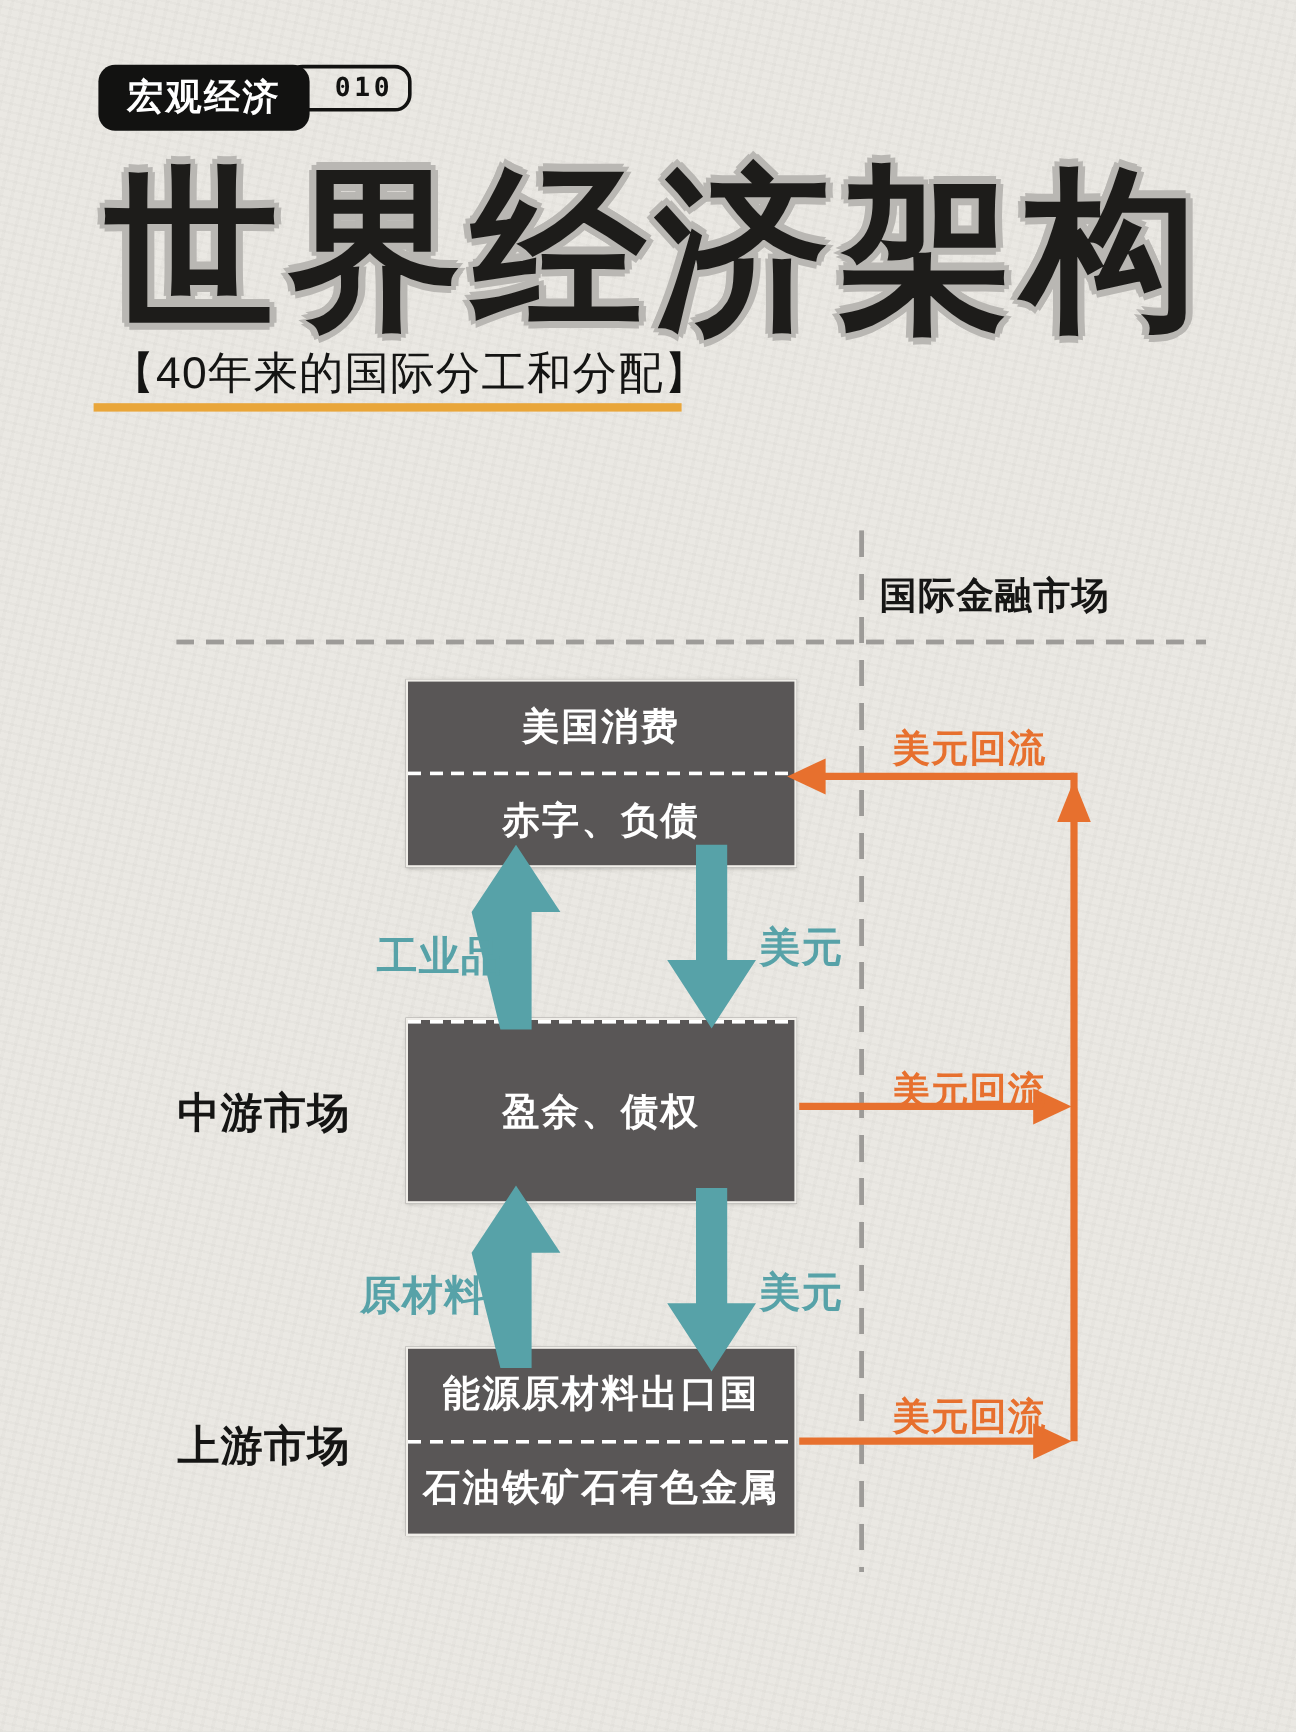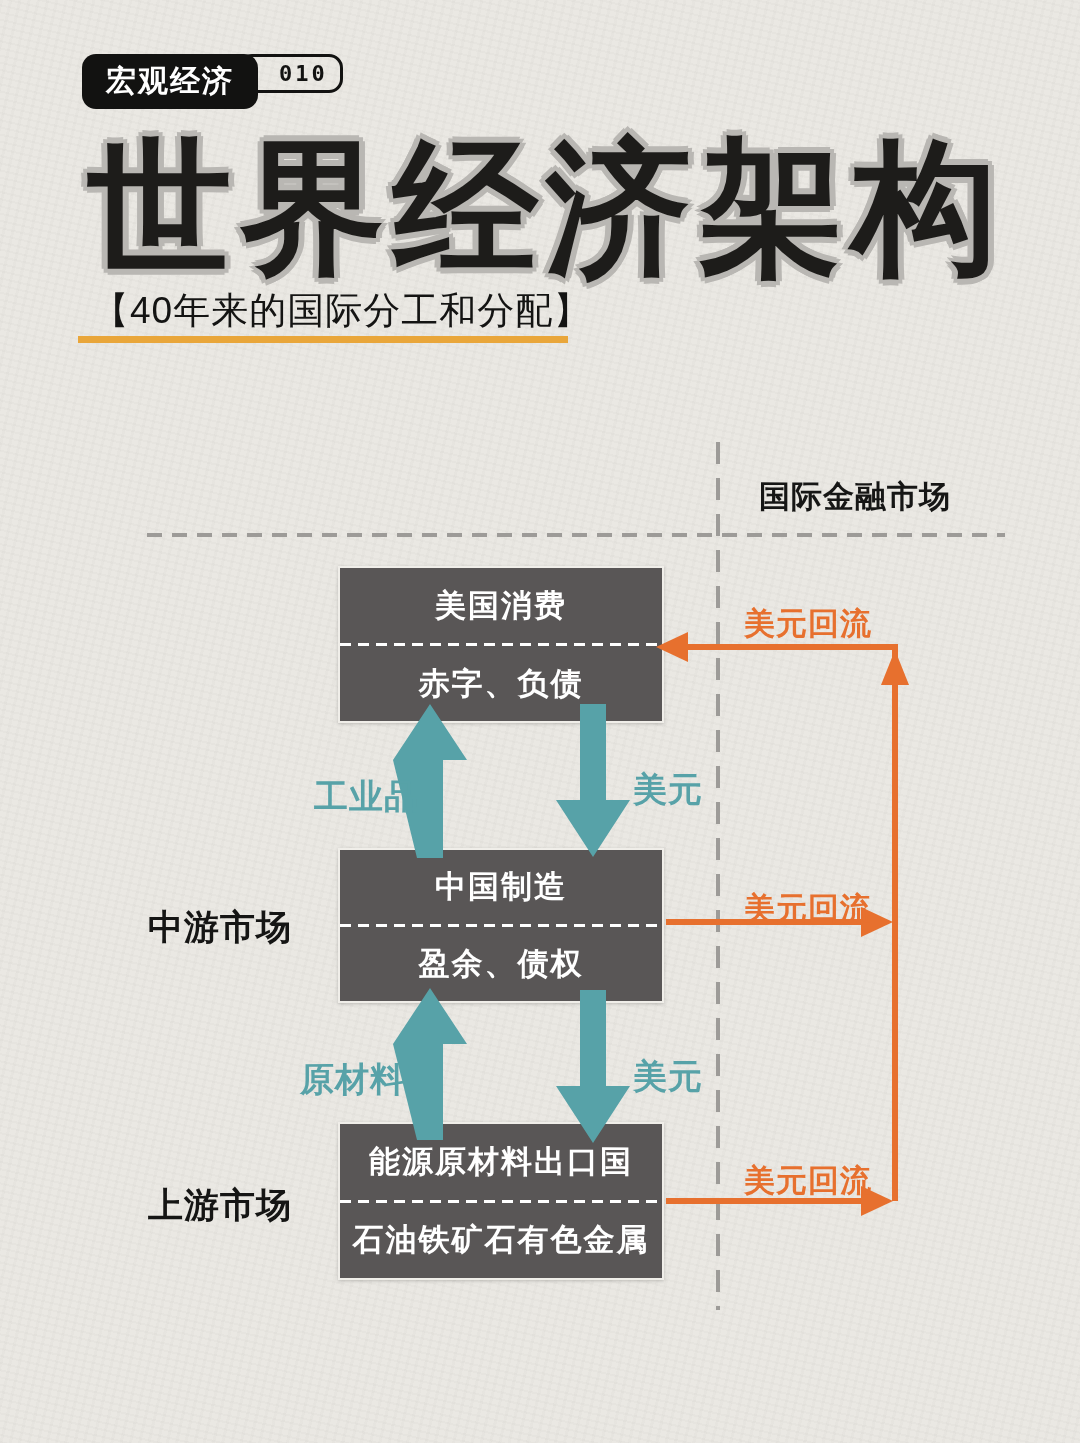--- a/index.html
+++ b/index.html
@@ -56,21 +56,21 @@
     background:repeating-linear-gradient(90deg,var(--dash-gray) 0 15px,rgba(0,0,0,0) 15px 25px);
   }
   .vdash{
     position:absolute;left:716px;top:442px;width:4px;height:868px;
     background:repeating-linear-gradient(180deg,var(--dash-gray) 0 22px,rgba(0,0,0,0) 22px 36px);
   }
   .col-header{
     position:absolute;top:476px;transform:translateX(-50%);
     font-size:31px;font-weight:800;color:#161615;white-space:nowrap;letter-spacing:1px;
   }
-  .ch1{left:503px;} .ch2{left:855px;text-align:right;}
+  .ch1{left:503px;} .ch2{left:829px;text-align:right;}
 
   
   .mbox{
     position:absolute;left:338px;width:326px;
     background:var(--box-gray);border:2px solid #f0eee9;
     display:flex;flex-direction:column;color:var(--box-text);
     box-shadow:0 1px 3px rgba(60,58,55,0.25);
   }
   .b1{top:566px;height:157px;} .b2{top:848px;height:155px;} .b3{top:1122px;height:158px;}
   .mbox-cell{flex:1;display:flex;align-items:center;justify-content:center;
@@ -123,21 +123,20 @@
 
   <div class="side-label sl2">中游市场</div>
   <div class="side-label sl3">上游市场</div>
 
   <div class="mbox b1">
     <div class="mbox-cell">美国消费</div>
     <div class="mbox-divider"></div>
     <div class="mbox-cell">赤字、负债</div>
   </div>
   <div class="mbox b2">
-    <div class="mbox-cell">中国制造</div>
     <div class="mbox-divider"></div>
     <div class="mbox-cell">盈余、债权</div>
   </div>
   <div class="mbox b3">
     <div class="mbox-cell">能源原材料出口国</div>
     <div class="mbox-divider"></div>
     <div class="mbox-cell">石油铁矿石有色金属</div>
   </div>
 
   <svg class="overlay" viewBox="0 0 1080 1443" aria-hidden="true">

